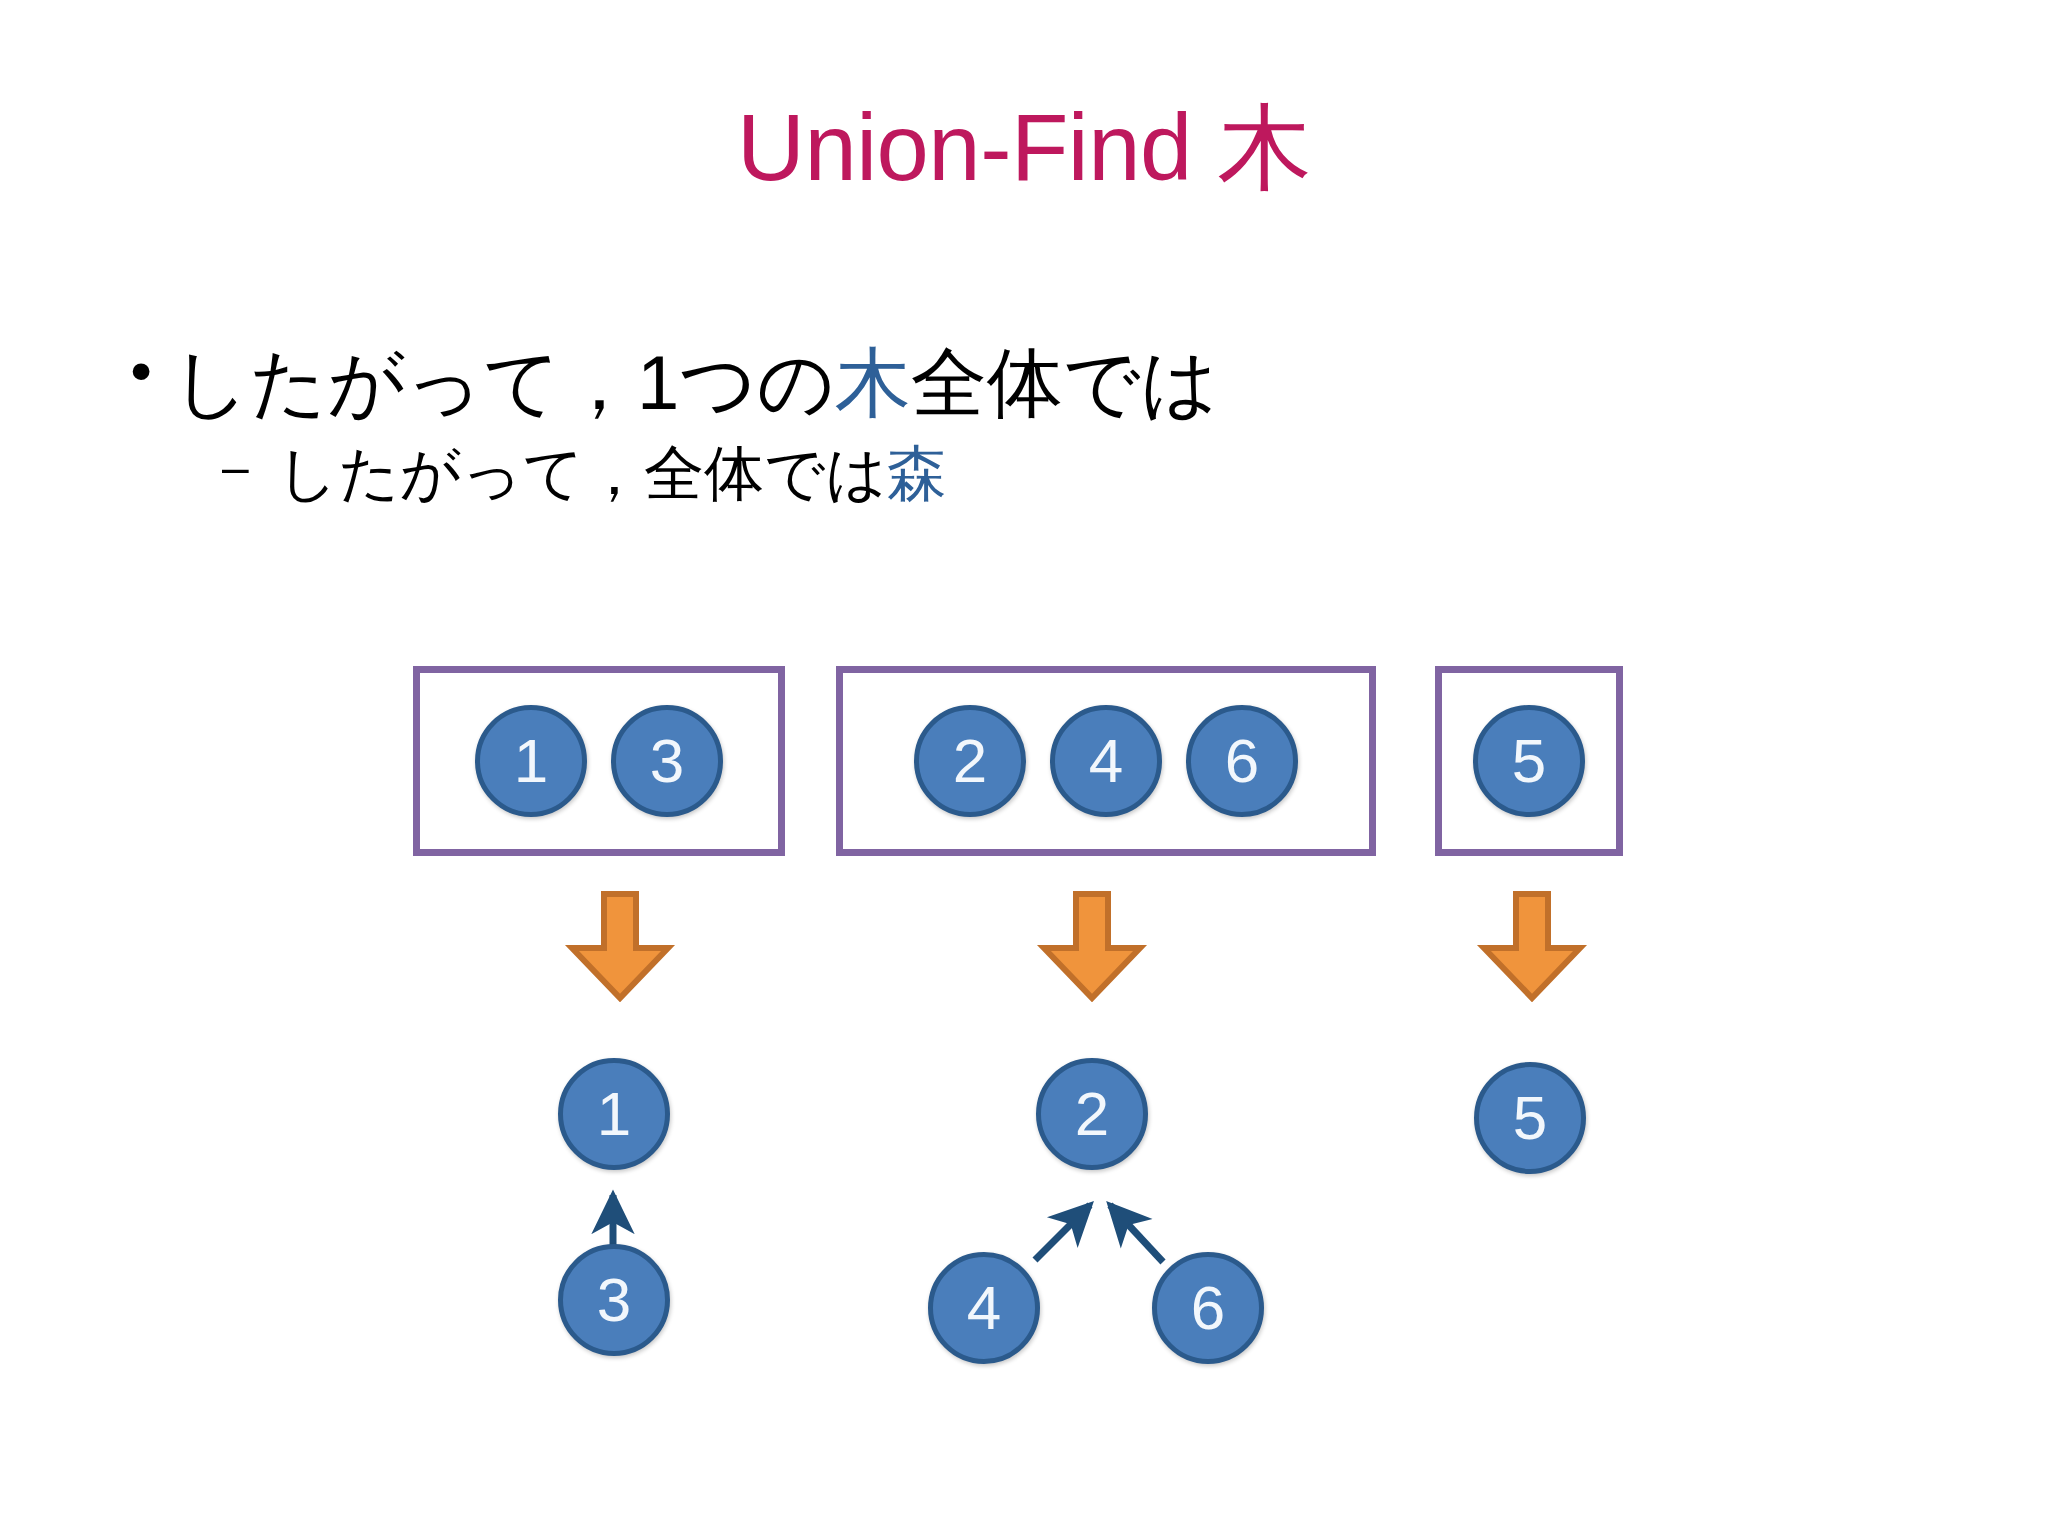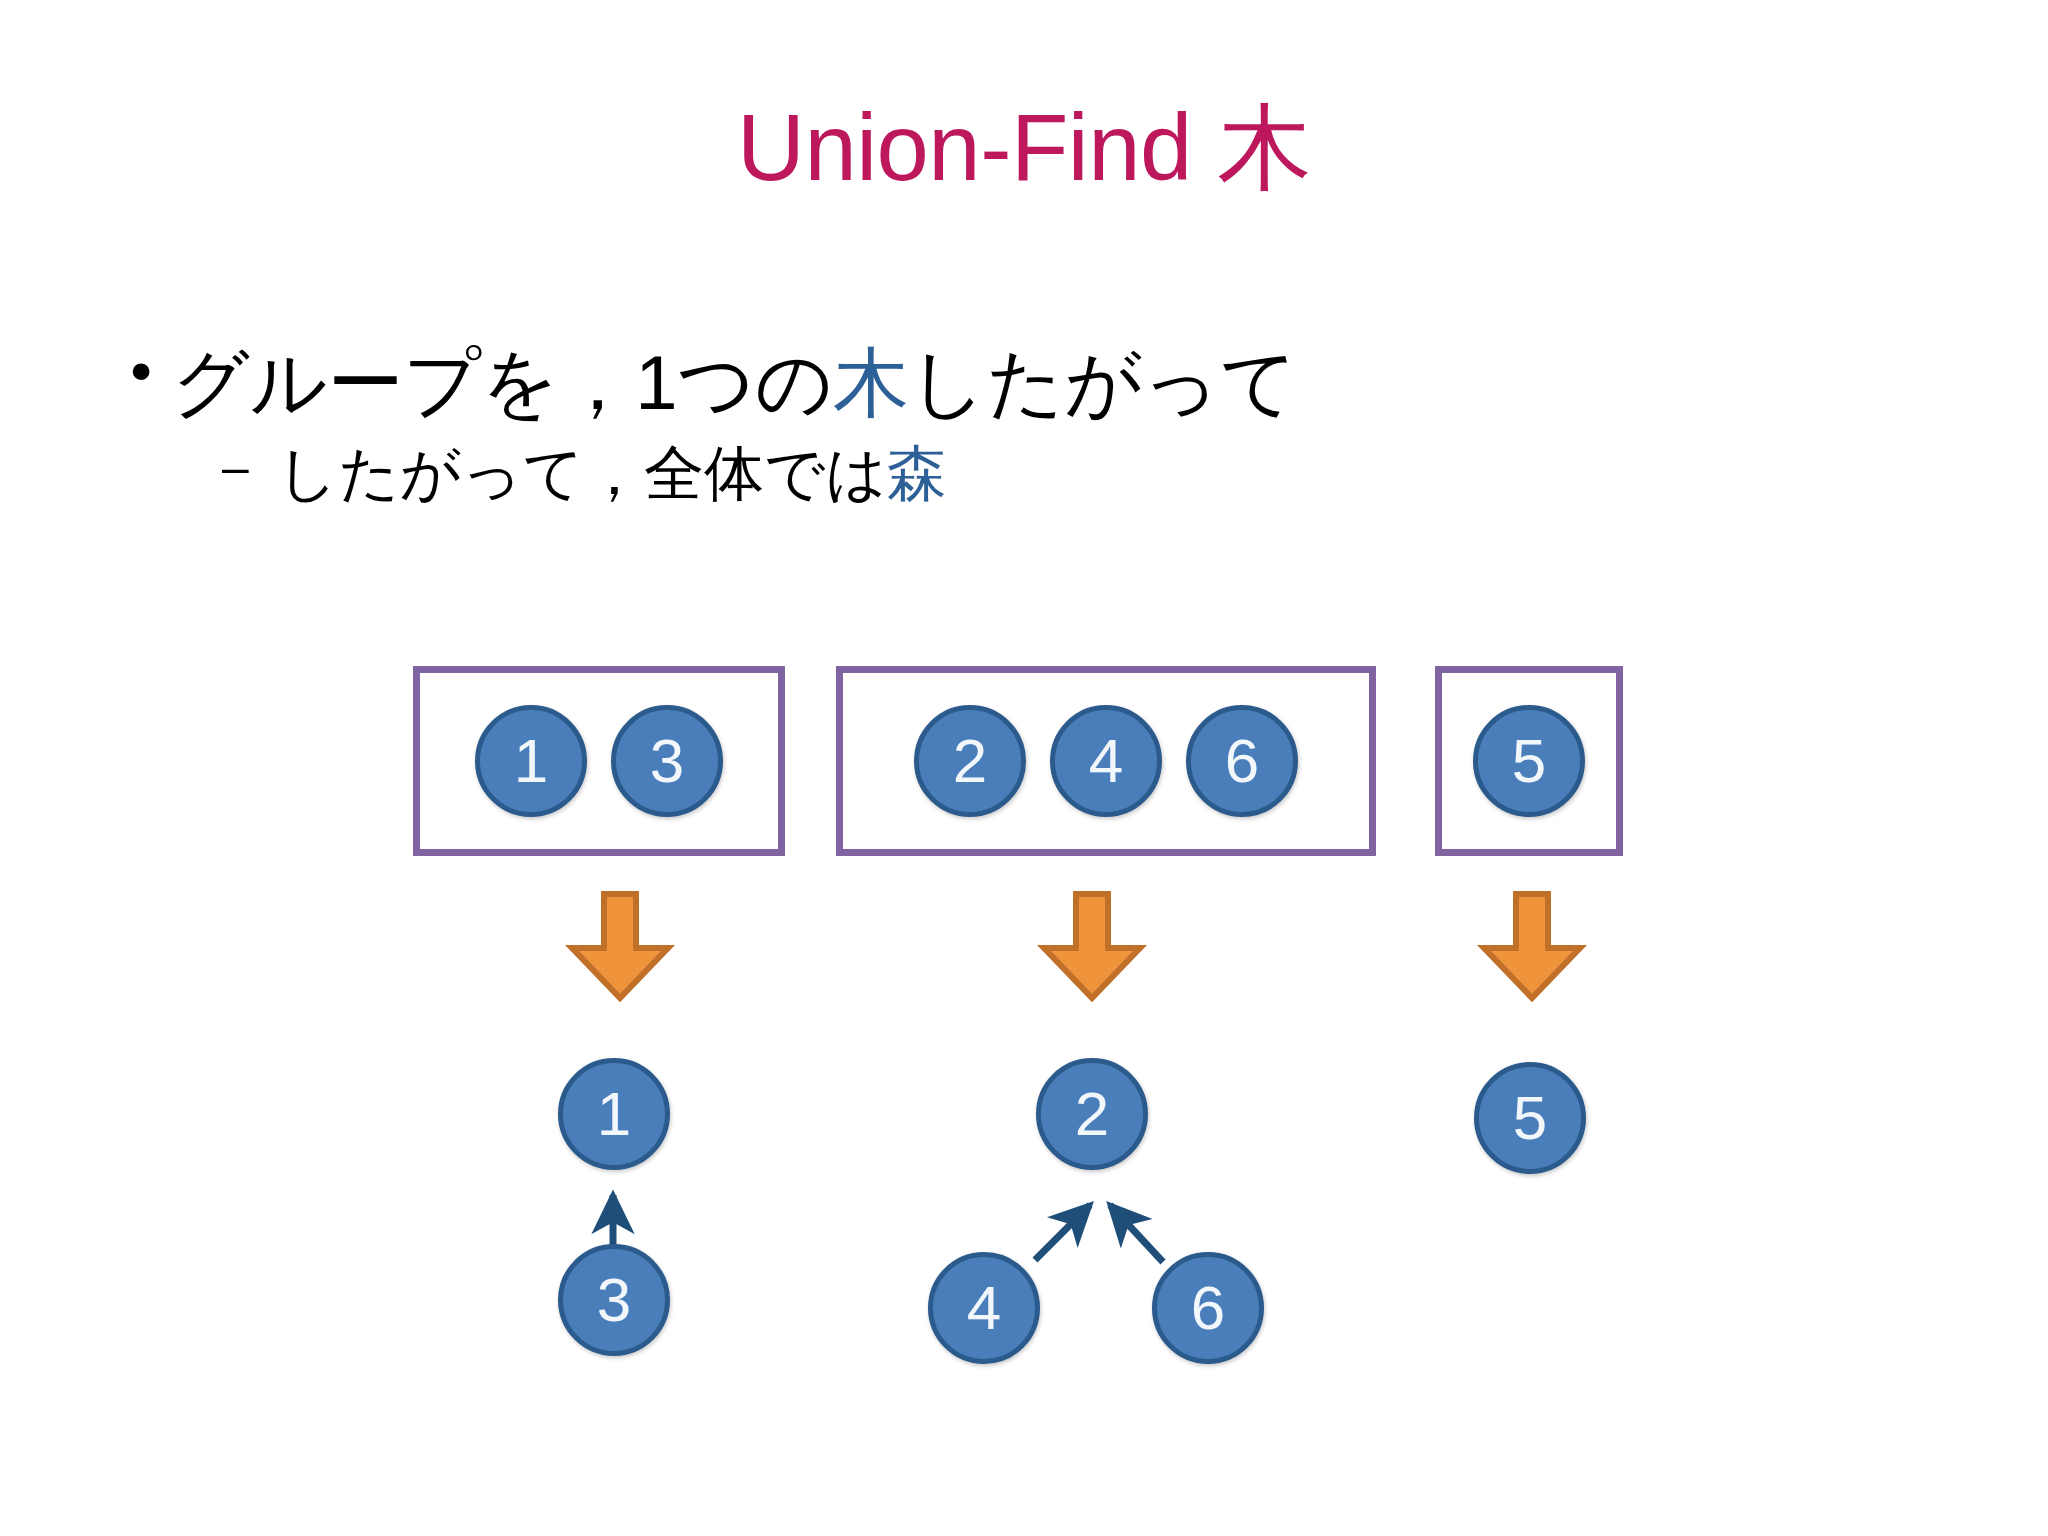--- a/index.html
+++ b/index.html
@@ -147,21 +147,21 @@
 <body>
 
 <div id="slide">
 
   <div id="slide-title">Union-Find 木</div>
 
   <div id="bullet-block">
 
     <div class="bullet-row">
       <span class="bullet-mark">•</span>
-      <span class="bullet-text"><span>グループを，1つの</span><span class="hl">木</span><span>したがって</span></span>
+      <span class="bullet-text"><span>したがって，1つの</span><span class="hl">木</span><span>全体では</span></span>
     </div>
 
     <div class="sub-row">
       <span class="sub-mark">–</span>
       <span class="sub-text"><span>したがって，全体では</span><span class="hl">森</span></span>
     </div>
 
   </div>
 
   <div class="group-box" style="left:413px; top:666px; width:372px; height:190px;">

